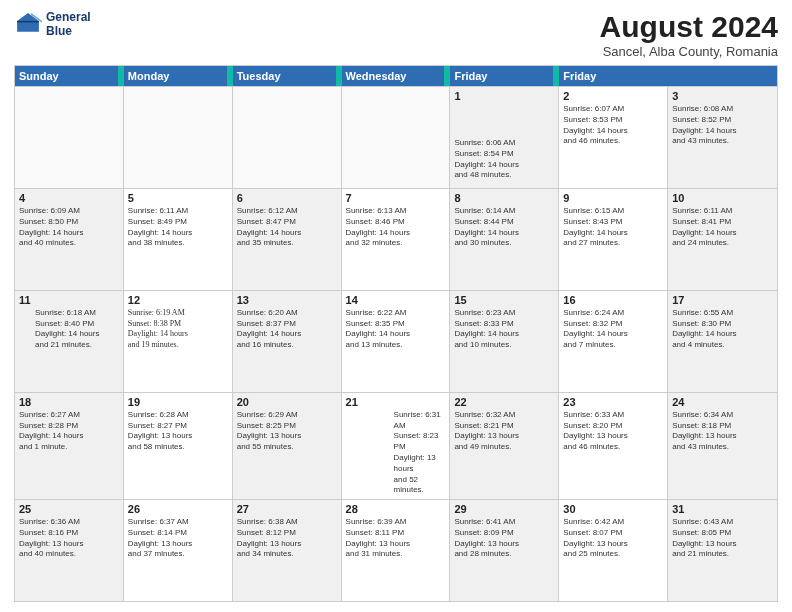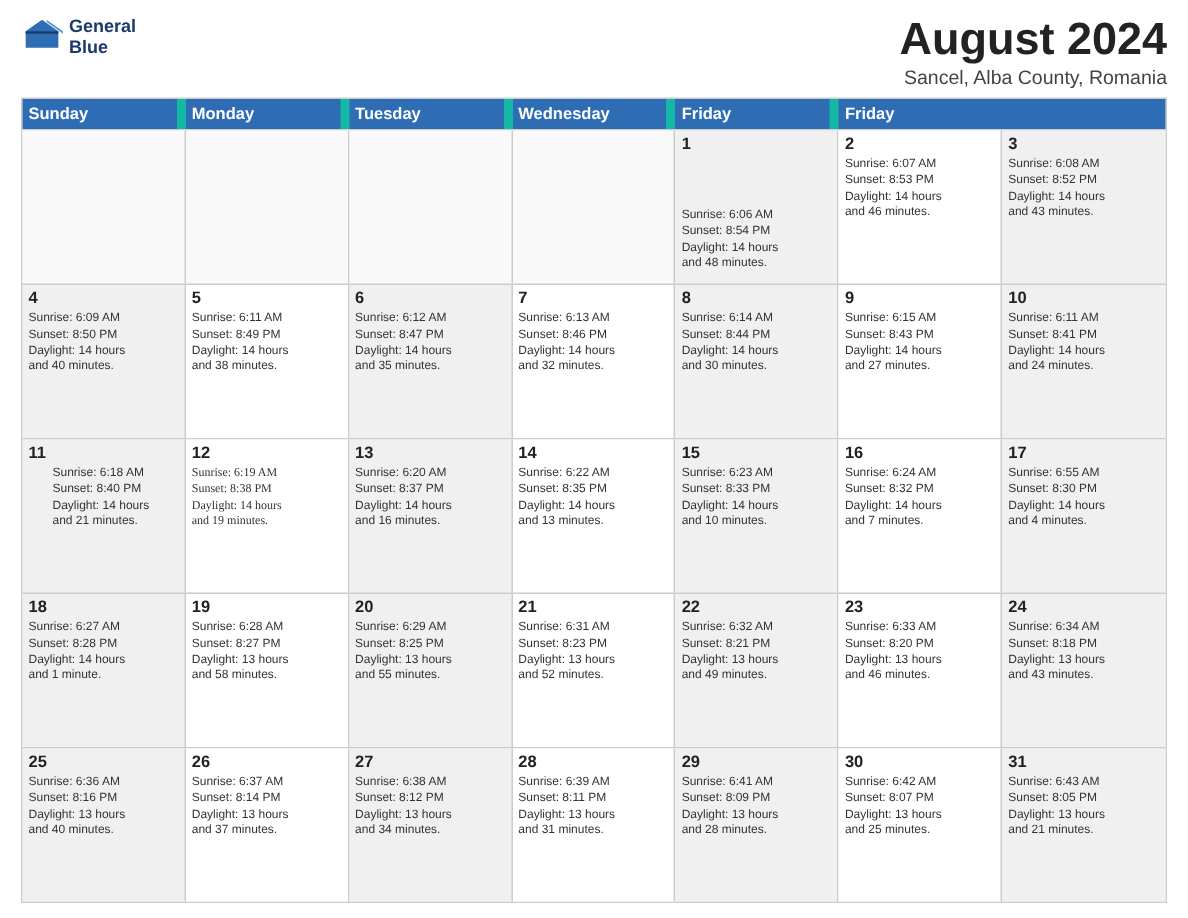--- a/index.html
+++ b/index.html
@@ -284,21 +284,21 @@
           </div>
           <div class="cal-cell shaded">
             <span class="day-num">20</span>
             <div class="cell-text" style="white-space: pre-line;">Sunrise: 6:29 AM
 Sunset: 8:25 PM
 Daylight: 13 hours
 and 55 minutes.</div>
           </div>
           <div class="cal-cell">
             <span class="day-num">21</span>
-            <div class="cell-text" style="white-space: pre-line;">Sunrise: 6:31 AM
+            <div class="cell-text" style="white-space: pre-line; margin-left: 48px;">Sunrise: 6:31 AM
 Sunset: 8:23 PM
 Daylight: 13 hours
 and 52 minutes.</div>
           </div>
           <div class="cal-cell shaded">
             <span class="day-num">22</span>
             <div class="cell-text" style="white-space: pre-line;">Sunrise: 6:32 AM
 Sunset: 8:21 PM
 Daylight: 13 hours
 and 49 minutes.</div>

